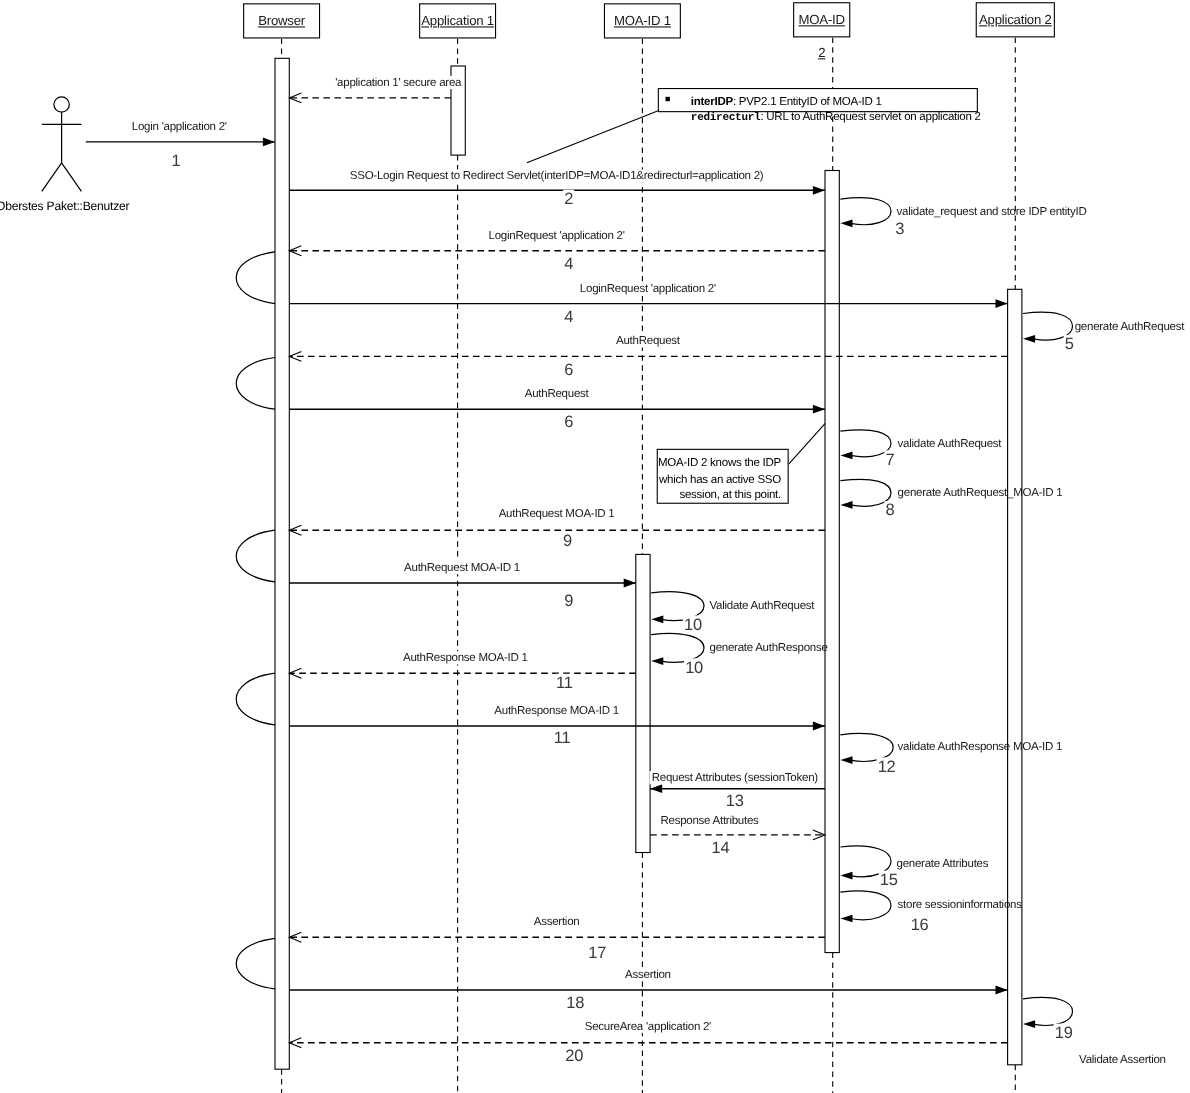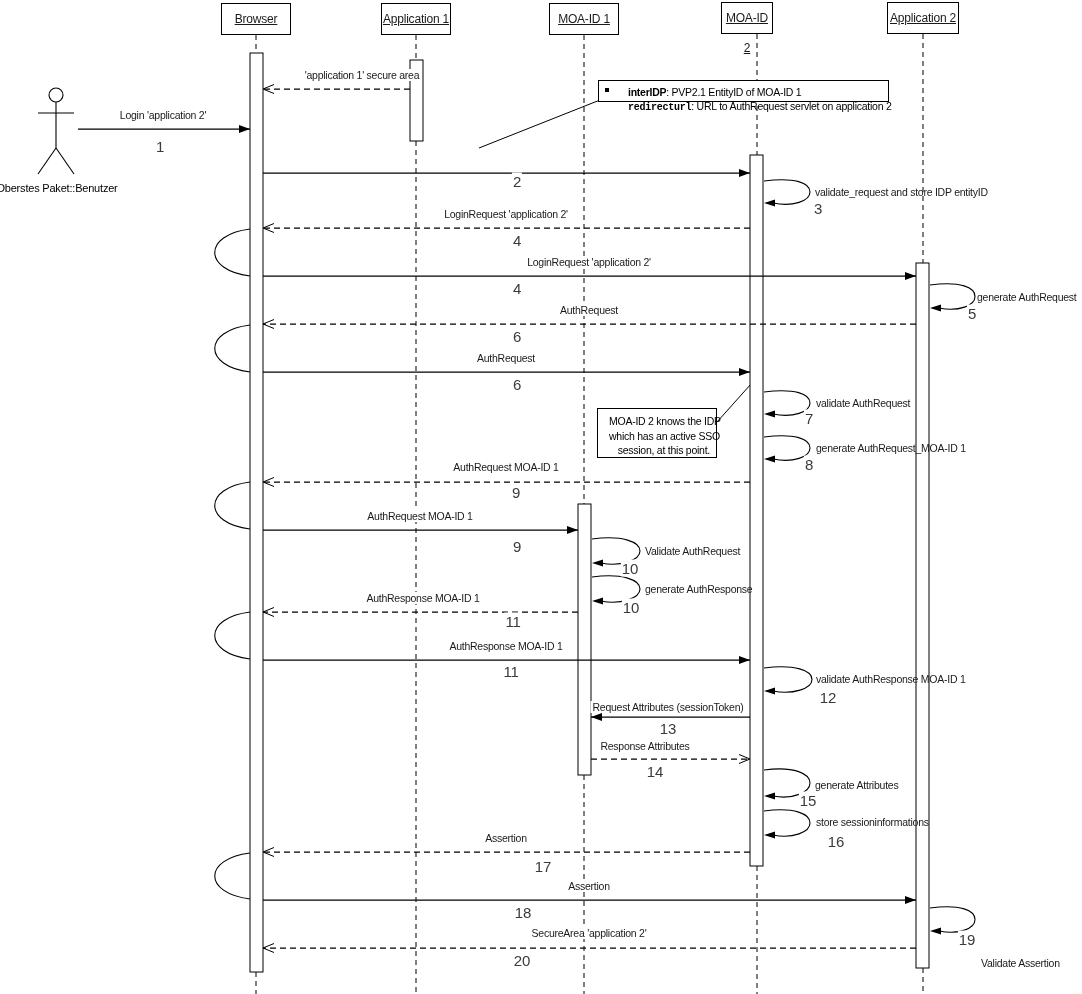--- a/index.html
+++ b/index.html
@@ -122,20 +122,21 @@
       <circle cx="56" cy="95" r="7" fill="none" stroke="#000000" stroke-width="1.1"></circle>
       <line x1="56" y1="102" x2="56" y2="148" stroke="#000000" stroke-width="1.1"></line>
       <line x1="38" y1="113" x2="74" y2="113" stroke="#000000" stroke-width="1.1"></line>
       <line x1="56" y1="148" x2="38" y2="174" stroke="#000000" stroke-width="1.1"></line>
       <line x1="56" y1="148" x2="74" y2="174" stroke="#000000" stroke-width="1.1"></line>
     </svg>
   <div id="text-layer">
       <div class="mlabel" style="left: 163px; top: 115px;">Login 'application 2'</div>
       <div class="mnum" style="left: 160px; top: 146px;">1</div>
       <div class="mlabel" style="left: 337px; top: 75px; margin-left: 25px;">'application 1' secure area</div>
+      <div class="mlabel" style="left: 506px; top: 160px;">SSO-Login Request to Redirect Servlet(interIDP=MOA-ID1&amp;redirecturl=application 2)</div>
       <div class="mnum" style="left: 517px; top: 181px;">2</div>
       <div class="mlabel" style="left: 506px; top: 214px;">LoginRequest 'application 2'</div>
       <div class="mnum" style="left: 517px; top: 240px;">4</div>
       <div class="mlabel" style="left: 589px; top: 262px;">LoginRequest 'application 2'</div>
       <div class="mnum" style="left: 517px; top: 288px;">4</div>
       <div class="mlabel" style="left: 589px; top: 310px;">AuthRequest</div>
       <div class="mnum" style="left: 517px; top: 336px;">6</div>
       <div class="mlabel" style="left: 506px; top: 358px;">AuthRequest</div>
       <div class="mnum" style="left: 517px; top: 384px;">6</div>
       <div class="mlabel" style="left: 506px; top: 467px;">AuthRequest MOA-ID 1</div>
@@ -162,37 +163,37 @@
       <div class="mnum" style="left: 972px; top: 313px;">5</div>
       <div class="slabel" style="left: 816px; top: 403px;">validate AuthRequest</div>
       <div class="mnum" style="left: 809px; top: 418px;">7</div>
       <div class="slabel" style="left: 816px; top: 448px;">generate AuthRequest_MOA-ID 1</div>
       <div class="mnum" style="left: 809px; top: 464px;">8</div>
       <div class="slabel" style="left: 645px; top: 551px;">Validate AuthRequest</div>
       <div class="mnum" style="left: 630px; top: 568px;">10</div>
       <div class="slabel" style="left: 645px; top: 589px;">generate AuthResponse</div>
       <div class="mnum" style="left: 631px; top: 607px;">10</div>
       <div class="slabel" style="left: 816px; top: 679px;">validate AuthResponse MOA-ID 1</div>
-      <div class="mnum" style="left: 828px; top: 697px;">12</div>
+      <div class="mnum" style="left: 806px; top: 697px;">12</div>
       <div class="slabel" style="left: 815px; top: 785px;">generate Attributes</div>
       <div class="mnum" style="left: 808px; top: 800px;">15</div>
       <div class="slabel" style="left: 816px; top: 822px;">store sessioninformations</div>
       <div class="mnum" style="left: 809px; top: 841px; margin-left: 27px;">16</div>
       <div class="slabel" style="left: 981px; top: 963px;">Validate Assertion</div>
       <div class="mnum" style="left: 967px; top: 939px;">19</div>
       <div class="actor-label" style="left: 57px; top: 188px;">Oberstes Paket::Benutzer</div>
       <div class="hdr" style="left: 221px; top: 3px; width: 70px; height: 32px; line-height: 30px;"><span>Browser</span></div>
       <div class="hdr" style="left: 381px; top: 3px; width: 70px; height: 32px; line-height: 30px;"><span>Application 1</span></div>
       <div class="hdr" style="left: 549px; top: 3px; width: 70px; height: 32px; line-height: 30px;"><span>MOA-ID 1</span></div>
       <div class="hdr" style="left: 721px; top: 2px; width: 52px; height: 32px; line-height: 30px;"><span>MOA-ID 2</span></div>
       <div class="hdr" style="left: 887px; top: 2px; width: 72px; height: 32px; line-height: 30px;"><span>Application 2</span></div>
       <div class="note" style="left: 598px; top: 80px; width: 291px; height: 22px; padding: 4px 4px 0px 29px; font-size: 10.5px;">
         <div class="note1line"><span class="term">interIDP</span><span>: PVP2.1 EntityID of MOA-ID 1</span></div>
         <div class="note1line"><span class="mono">redirecturl</span><span>: URL to AuthRequest servlet on application 2</span></div>
       </div>
       <div class="bullet" style="left: 605px; top: 88px;"></div>
-      <div class="note" style="left: 597px; top: 408px; width: 120px; height: 50px; padding: 5px 6px 0px 11px;">
+      <div class="note" style="left: 597px; top: 408px; width: 120px; height: 50px; padding: 5px 6px 0px 0;">
         <div class="note2line">MOA-ID 2 knows the IDP</div>
         <div class="note2line">which has an active SSO</div>
         <div class="note2line">session, at this point.</div>
       </div>
     </div>
 </div>
 
 </body></html>

